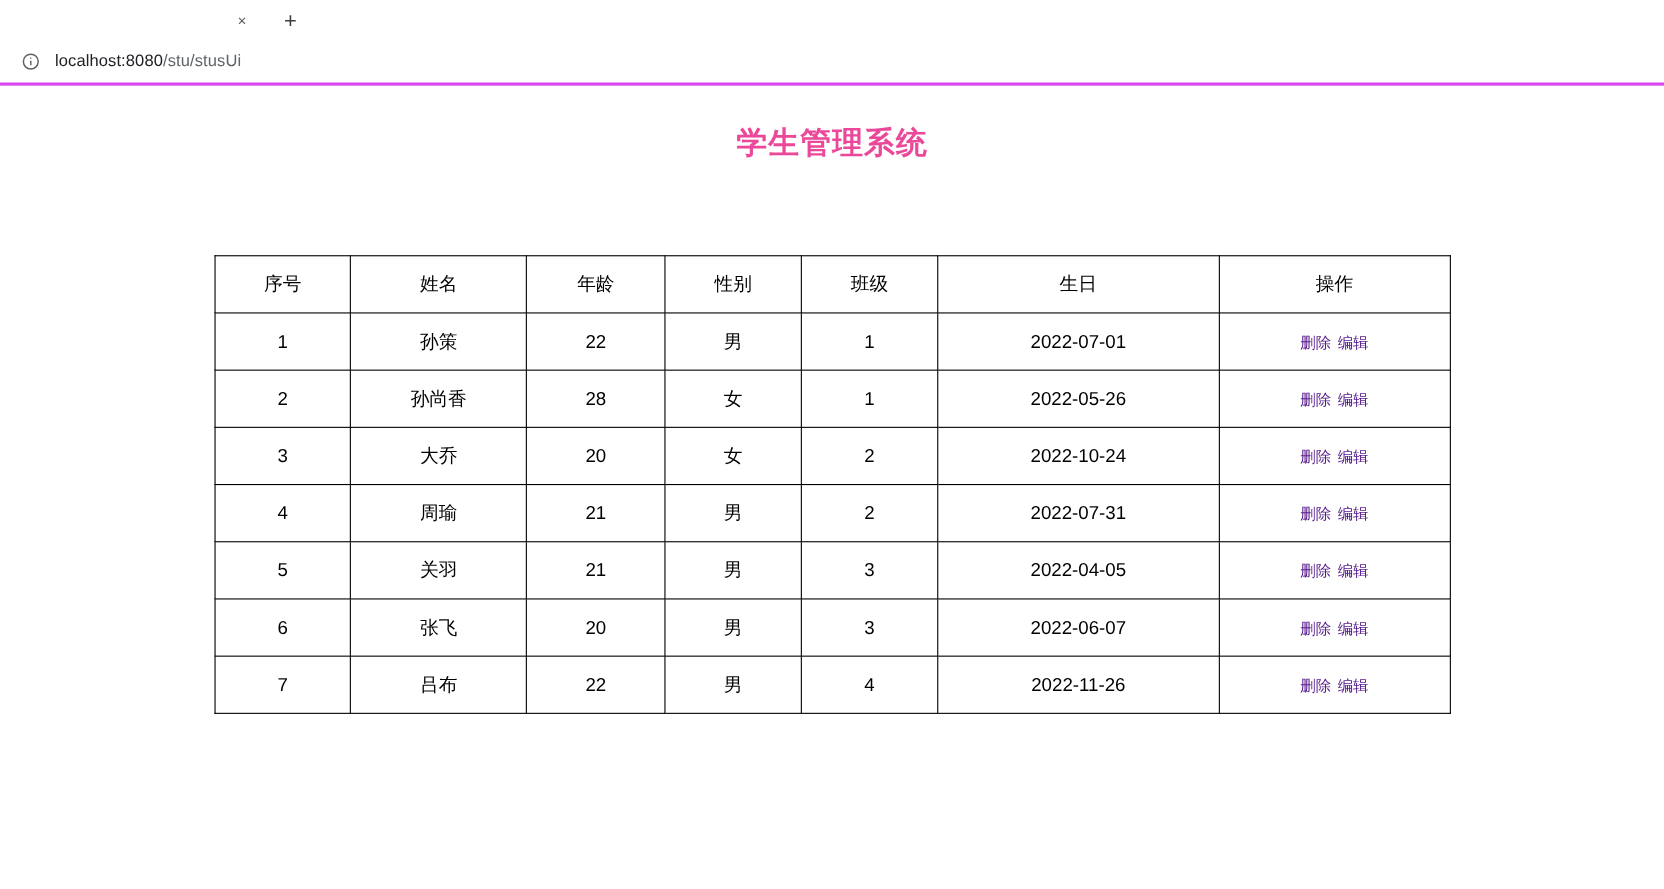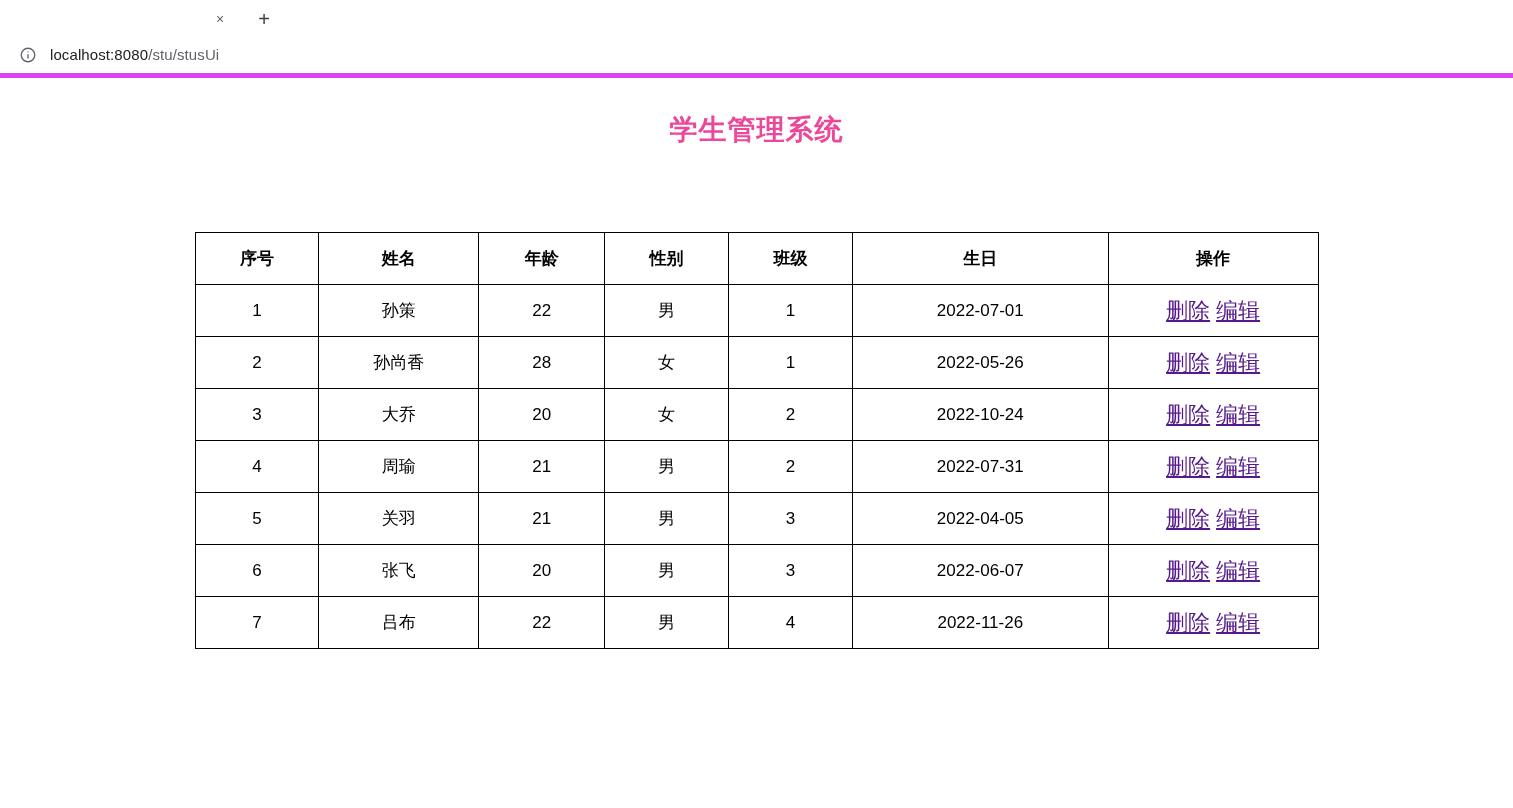--- a/index.html
+++ b/index.html
@@ -76,21 +76,21 @@
     height: 1px;
     background: #ffffff;
   }
 
   .omnibox-row {
     height: 42px;
     background: #ffffff;
     display: flex;
     align-items: center;
     padding: 0 8px;
-    border-bottom: 5px solid #d946ef;
+    border-bottom: 3px solid #d946ef;
   }
   .site-info-icon {
     width: 28px;
     height: 28px;
     display: flex;
     align-items: center;
     justify-content: center;
     margin-left: 6px;
     margin-right: 8px;
     color: #5f6368;
@@ -137,35 +137,34 @@
   table.stu-table td {
     border: 1px solid #000000;
     text-align: center;
     font-size: 17px;
     color: #000000;
     height: 52px;
     padding: 0 6px;
     font-weight: normal;
   }
   table.stu-table th {
-    font-weight: bold;
+    font-weight: normal;
     font-size: 17px;
   }
   .col-idx    { width: 124px; }
   .col-name   { width: 160px; }
   .col-age    { width: 126px; }
   .col-gender { width: 124px; }
   .col-class  { width: 124px; }
   .col-birth  { width: 256px; }
   .col-ops    { width: 210px; }
 
   .op-link {
     color: #551a8b;
-    text-decoration: underline;
-    font-size: 22px;
+    font-size: 14px;
     cursor: pointer;
   }
   .op-sep { display: inline-block; width: 6px; }
 </style>
 </head>
 <body>
 
 <div class="browser-chrome">
 
   <div class="tab-strip">

